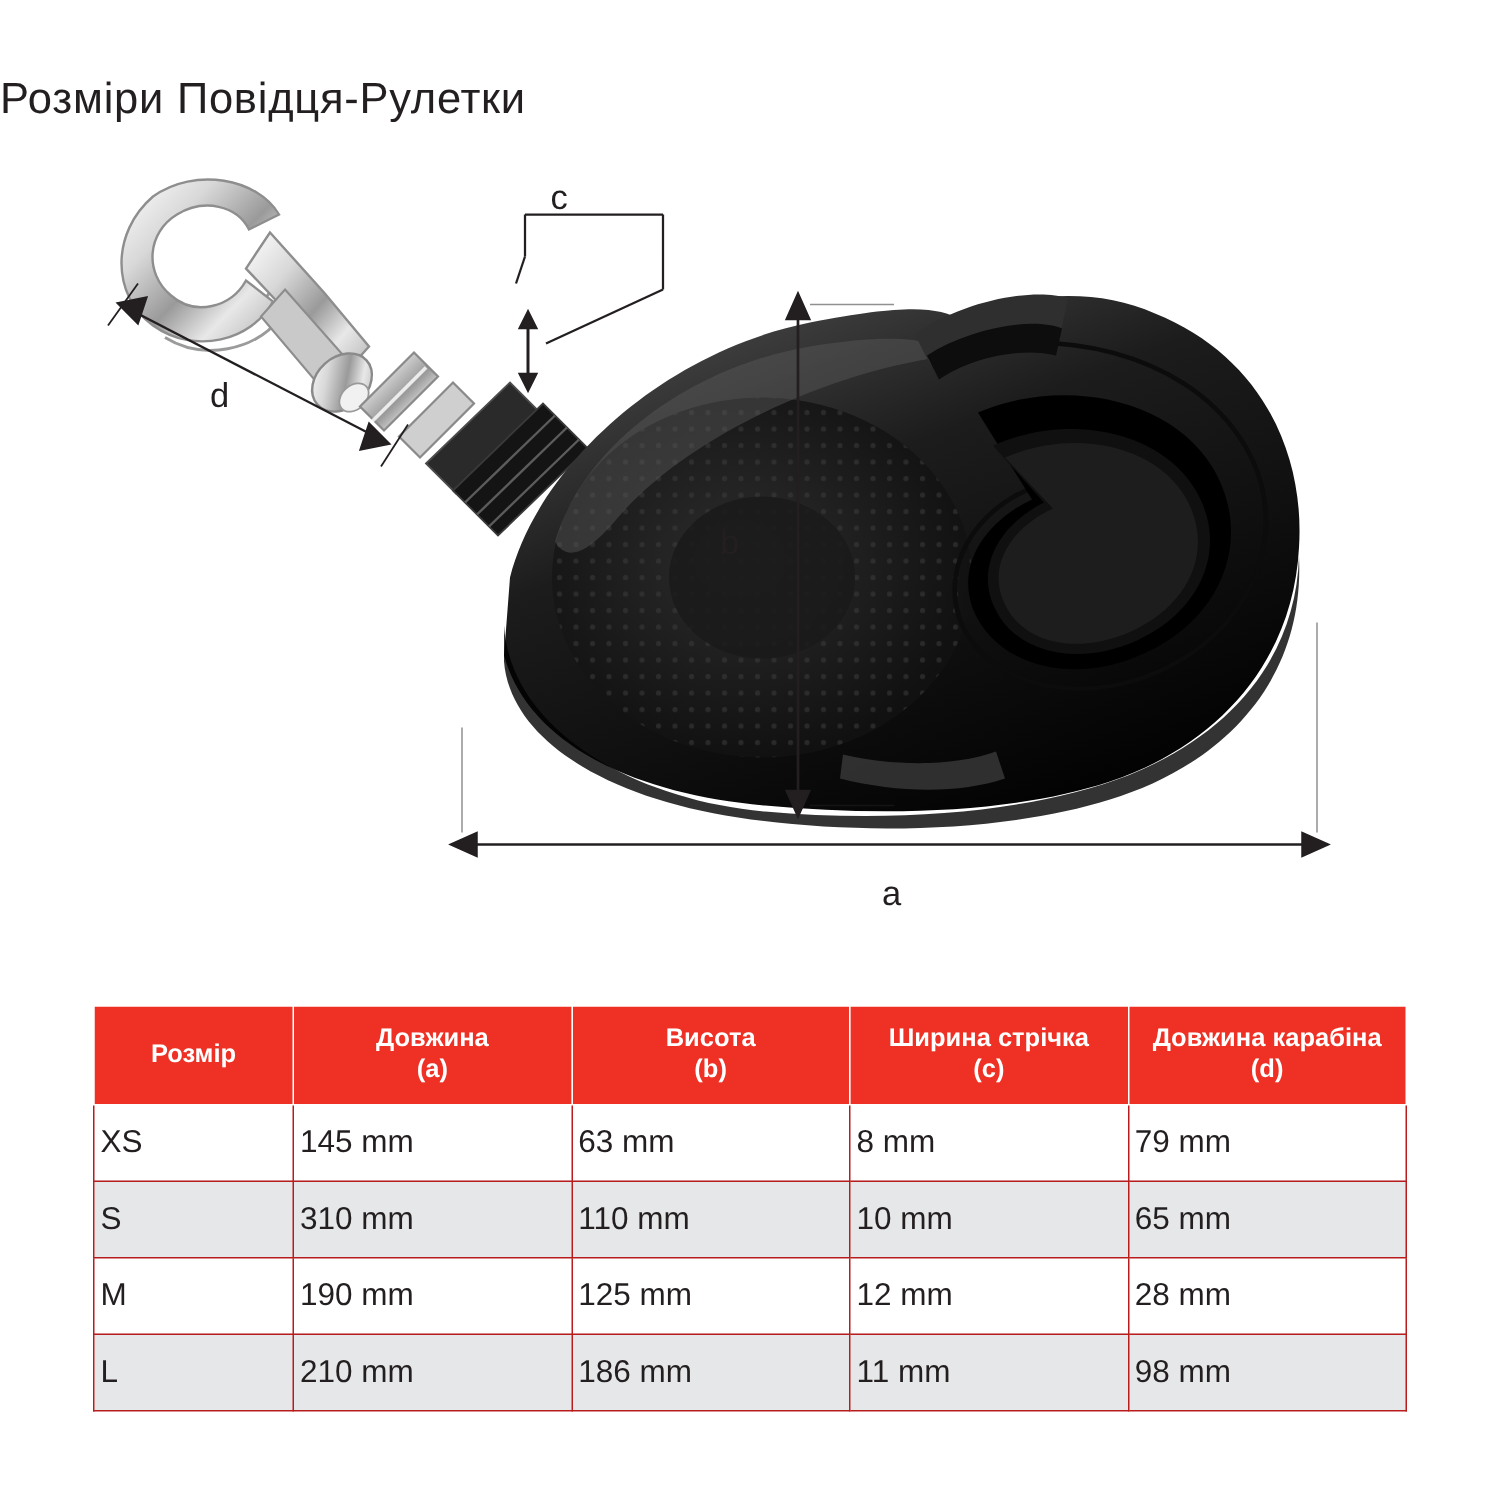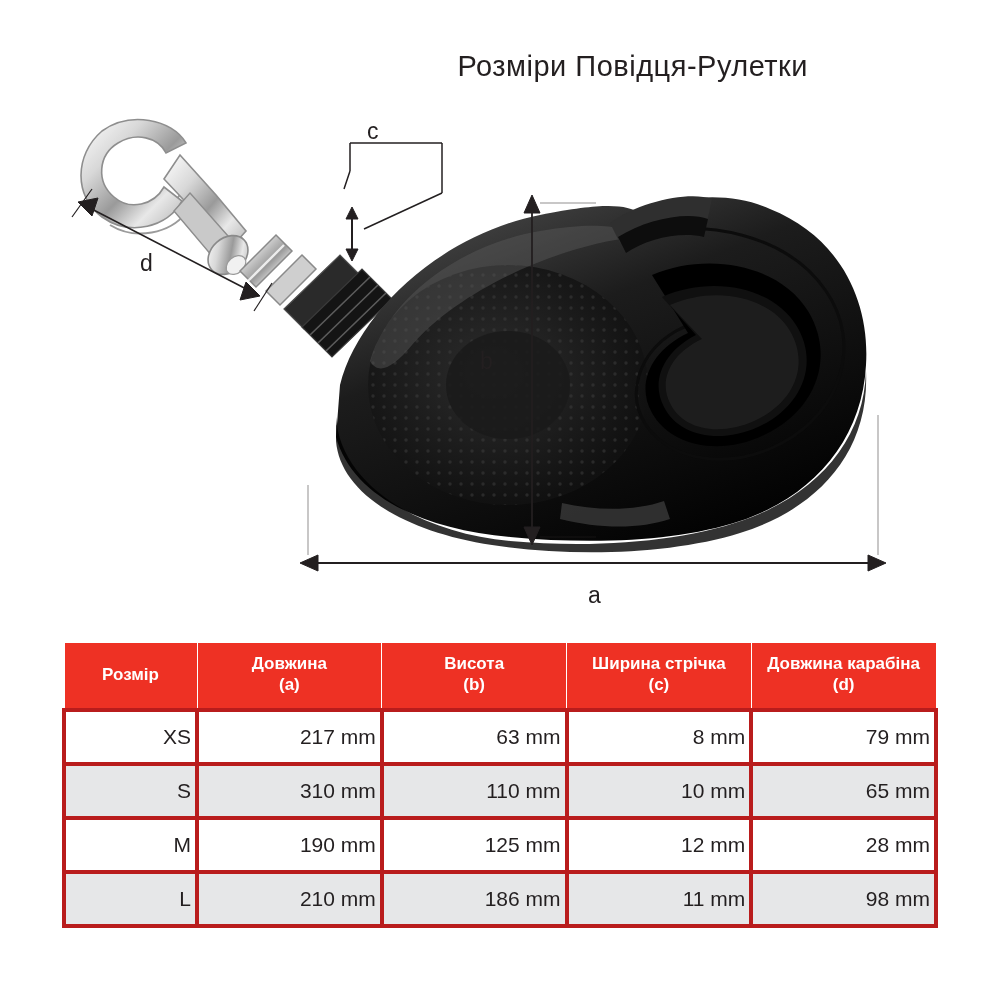--- a/index.html
+++ b/index.html
@@ -18,21 +18,21 @@
   .page {
     position: relative;
     width: 1000px;
     height: 1000px;
   }
   .title {
     position: absolute;
     top: 50px;
     left: 0;
     width: 808px;
-    text-align: right;
+    text-align: left;
     font-size: 29px;
     font-weight: 400;
     letter-spacing: 0.5px;
     color: #231f20;
   }
   .diagram {
     position: absolute;
     top: 85px;
     left: 40px;
     width: 920px;
@@ -44,21 +44,21 @@
     color: #231f20;
   }
   .label-c { left: 327px; top: 33px; }
   .label-d { left: 100px; top: 165px; }
   .label-b { left: 440px; top: 263px; }
   .label-a { left: 548px; top: 497px; }
 
   
   .table-wrap {
     position: absolute;
-    top: 642px;
+    top: 670px;
     left: 62px;
     width: 876px;
   }
   table.size-table {
     border-collapse: collapse;
     width: 876px;
     table-layout: fixed;
   }
   table.size-table thead th {
     background: #ee3124;
@@ -69,23 +69,23 @@
     padding: 10px 4px 12px 4px;
     border: 1px solid #ffffff;
     text-align: center;
     vertical-align: middle;
   }
   table.size-table thead th.first {
     width: 124px;
   }
   table.size-table tbody td {
     font-size: 21px;
-    text-align: right;
+    text-align: left;
     padding: 13px 4px;
-    border: 4px solid #b91c1c;
+    border: 1px solid #b91c1c;
     color: #231f20;
     font-weight: 400;
   }
   table.size-table tbody tr.odd td {
     background: #ffffff;
   }
   table.size-table tbody tr.even td {
     background: #e6e7e8;
   }
 </style>
@@ -244,21 +244,21 @@
           </th>
           <th>
             <span>Довжина карабіна</span><br>
             <span>(d)</span>
           </th>
         </tr>
       </thead>
       <tbody>
         <tr class="odd">
           <td>XS</td>
-          <td>217 mm</td>
+          <td>145 mm</td>
           <td>63 mm</td>
           <td>8 mm</td>
           <td>79 mm</td>
         </tr>
         <tr class="even">
           <td>S</td>
           <td>310 mm</td>
           <td>110 mm</td>
           <td>10 mm</td>
           <td>65 mm</td>

